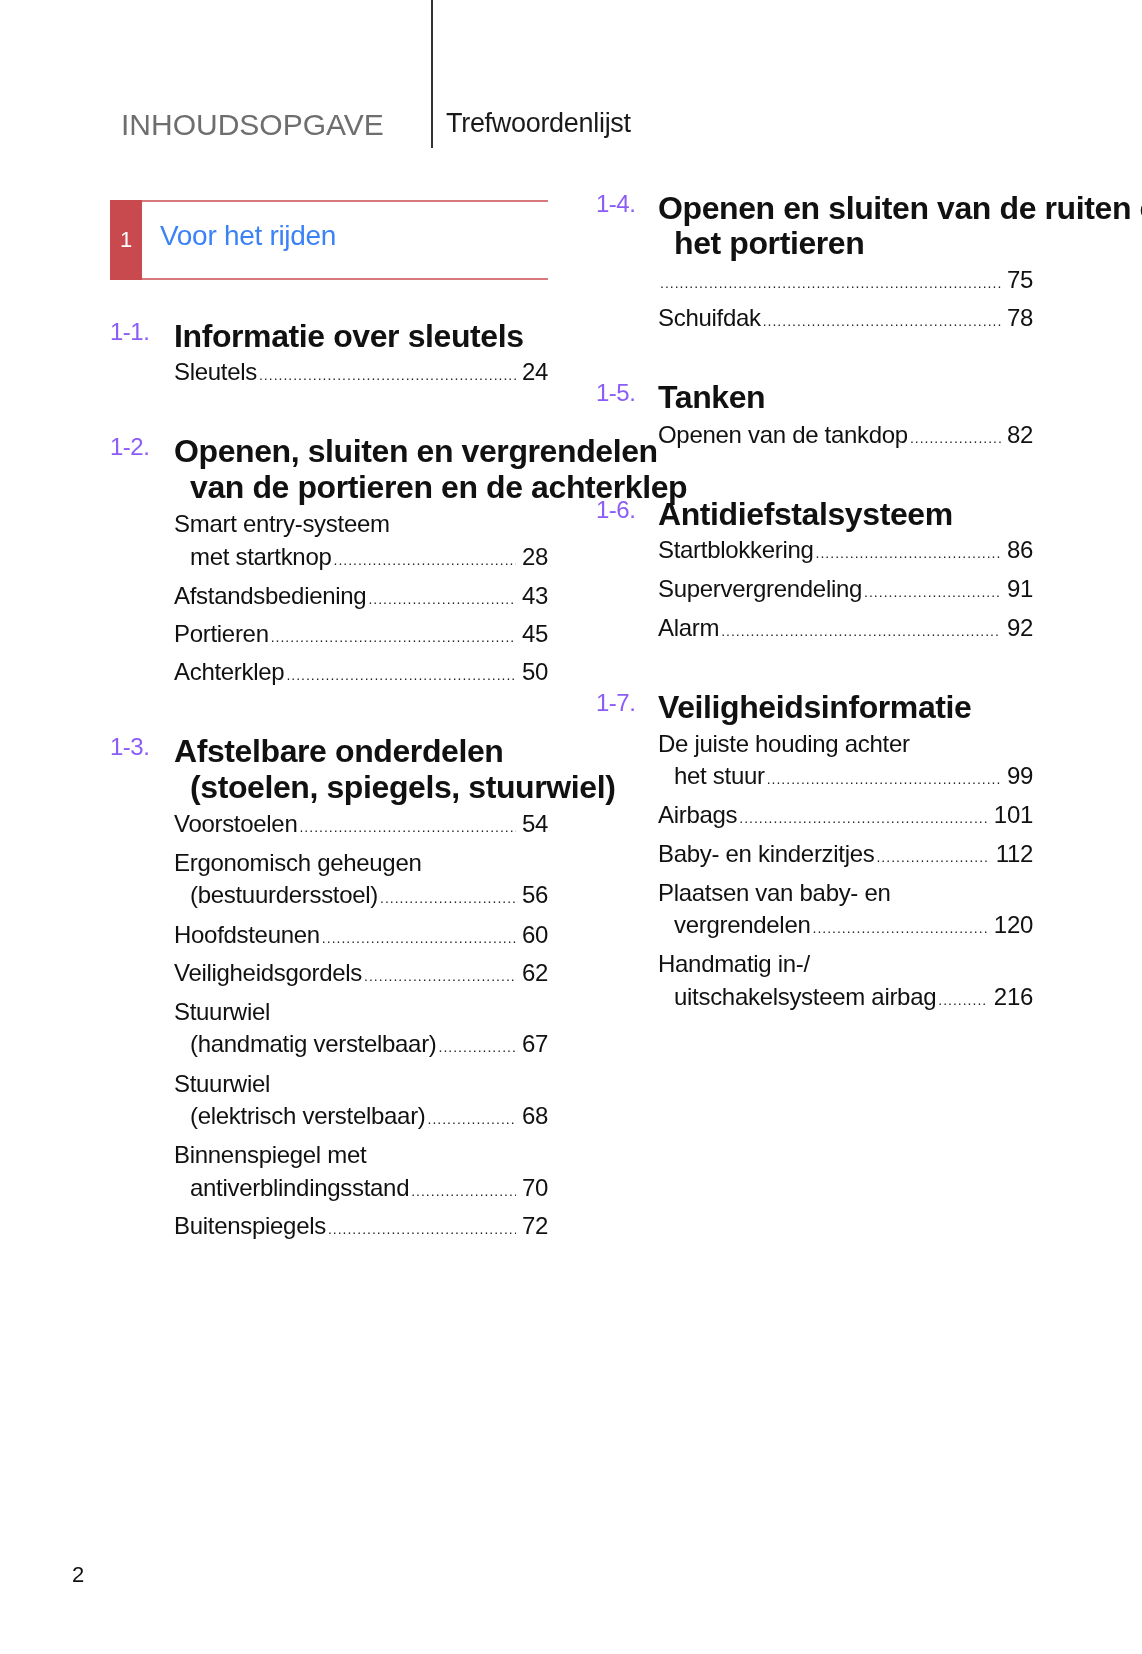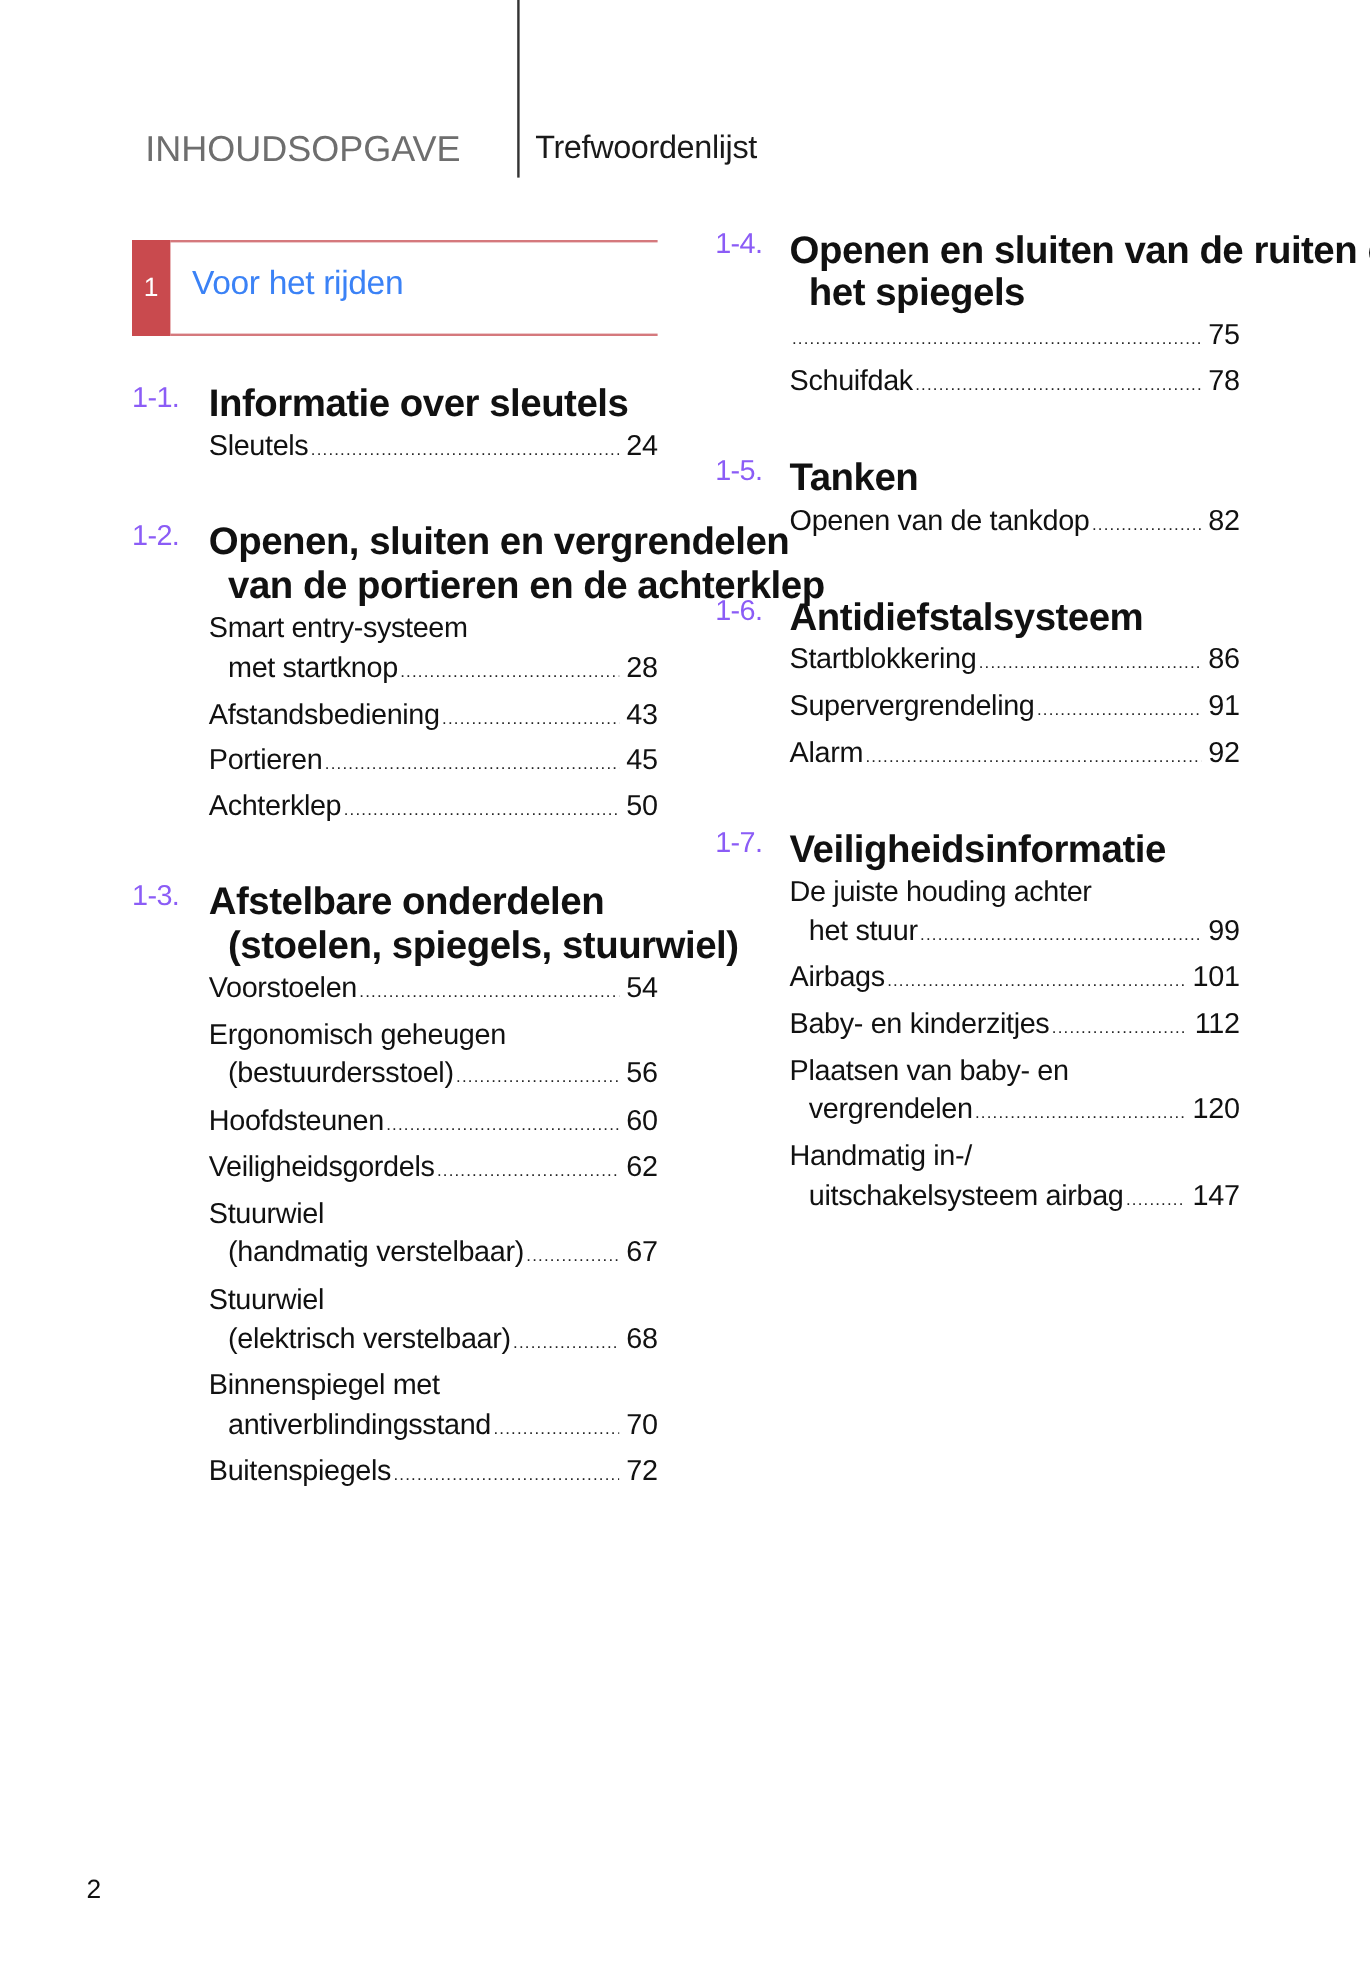--- a/index.html
+++ b/index.html
@@ -118,21 +118,21 @@
     <span class="pg">70</span>
 </div>
 <div class="entry" style="left:174px;top:1212px;width:374px">
   <span class="lbl">Buitenspiegels</span>
     <span class="dots"></span>
     <span class="pg">72</span>
 </div>
 
 <div class="sec-num" style="left:596px;top:190px">1-4.</div>
 <div class="sec-title" style="left:658px;top:190px">Openen en sluiten van de ruiten en</div>
-<div class="sec-title" style="left:674px;top:225px">het spiegels</div>
+<div class="sec-title" style="left:674px;top:225px">het portieren</div>
 <div class="entry" style="left:658px;top:266px;width:375px">
     <span class="dots"></span>
     <span class="pg">75</span>
 </div>
 <div class="entry" style="left:658px;top:304px;width:375px">
   <span class="lbl">Schuifdak</span>
     <span class="dots"></span>
     <span class="pg">78</span>
 </div>
 
@@ -183,16 +183,16 @@
 <div class="line1" style="left:658px;top:879px">Plaatsen van baby- en</div>
 <div class="entry" style="left:674px;top:911px;width:359px">
   <span class="lbl">vergrendelen</span>
     <span class="dots"></span>
     <span class="pg">120</span>
 </div>
 <div class="line1" style="left:658px;top:950px">Handmatig in-/</div>
 <div class="entry" style="left:674px;top:983px;width:359px">
   <span class="lbl">uitschakelsysteem airbag</span>
     <span class="dots"></span>
-    <span class="pg">147</span>
+    <span class="pg">216</span>
 </div>
 
 <div class="pagenum">2</div>
 
 </body></html>

